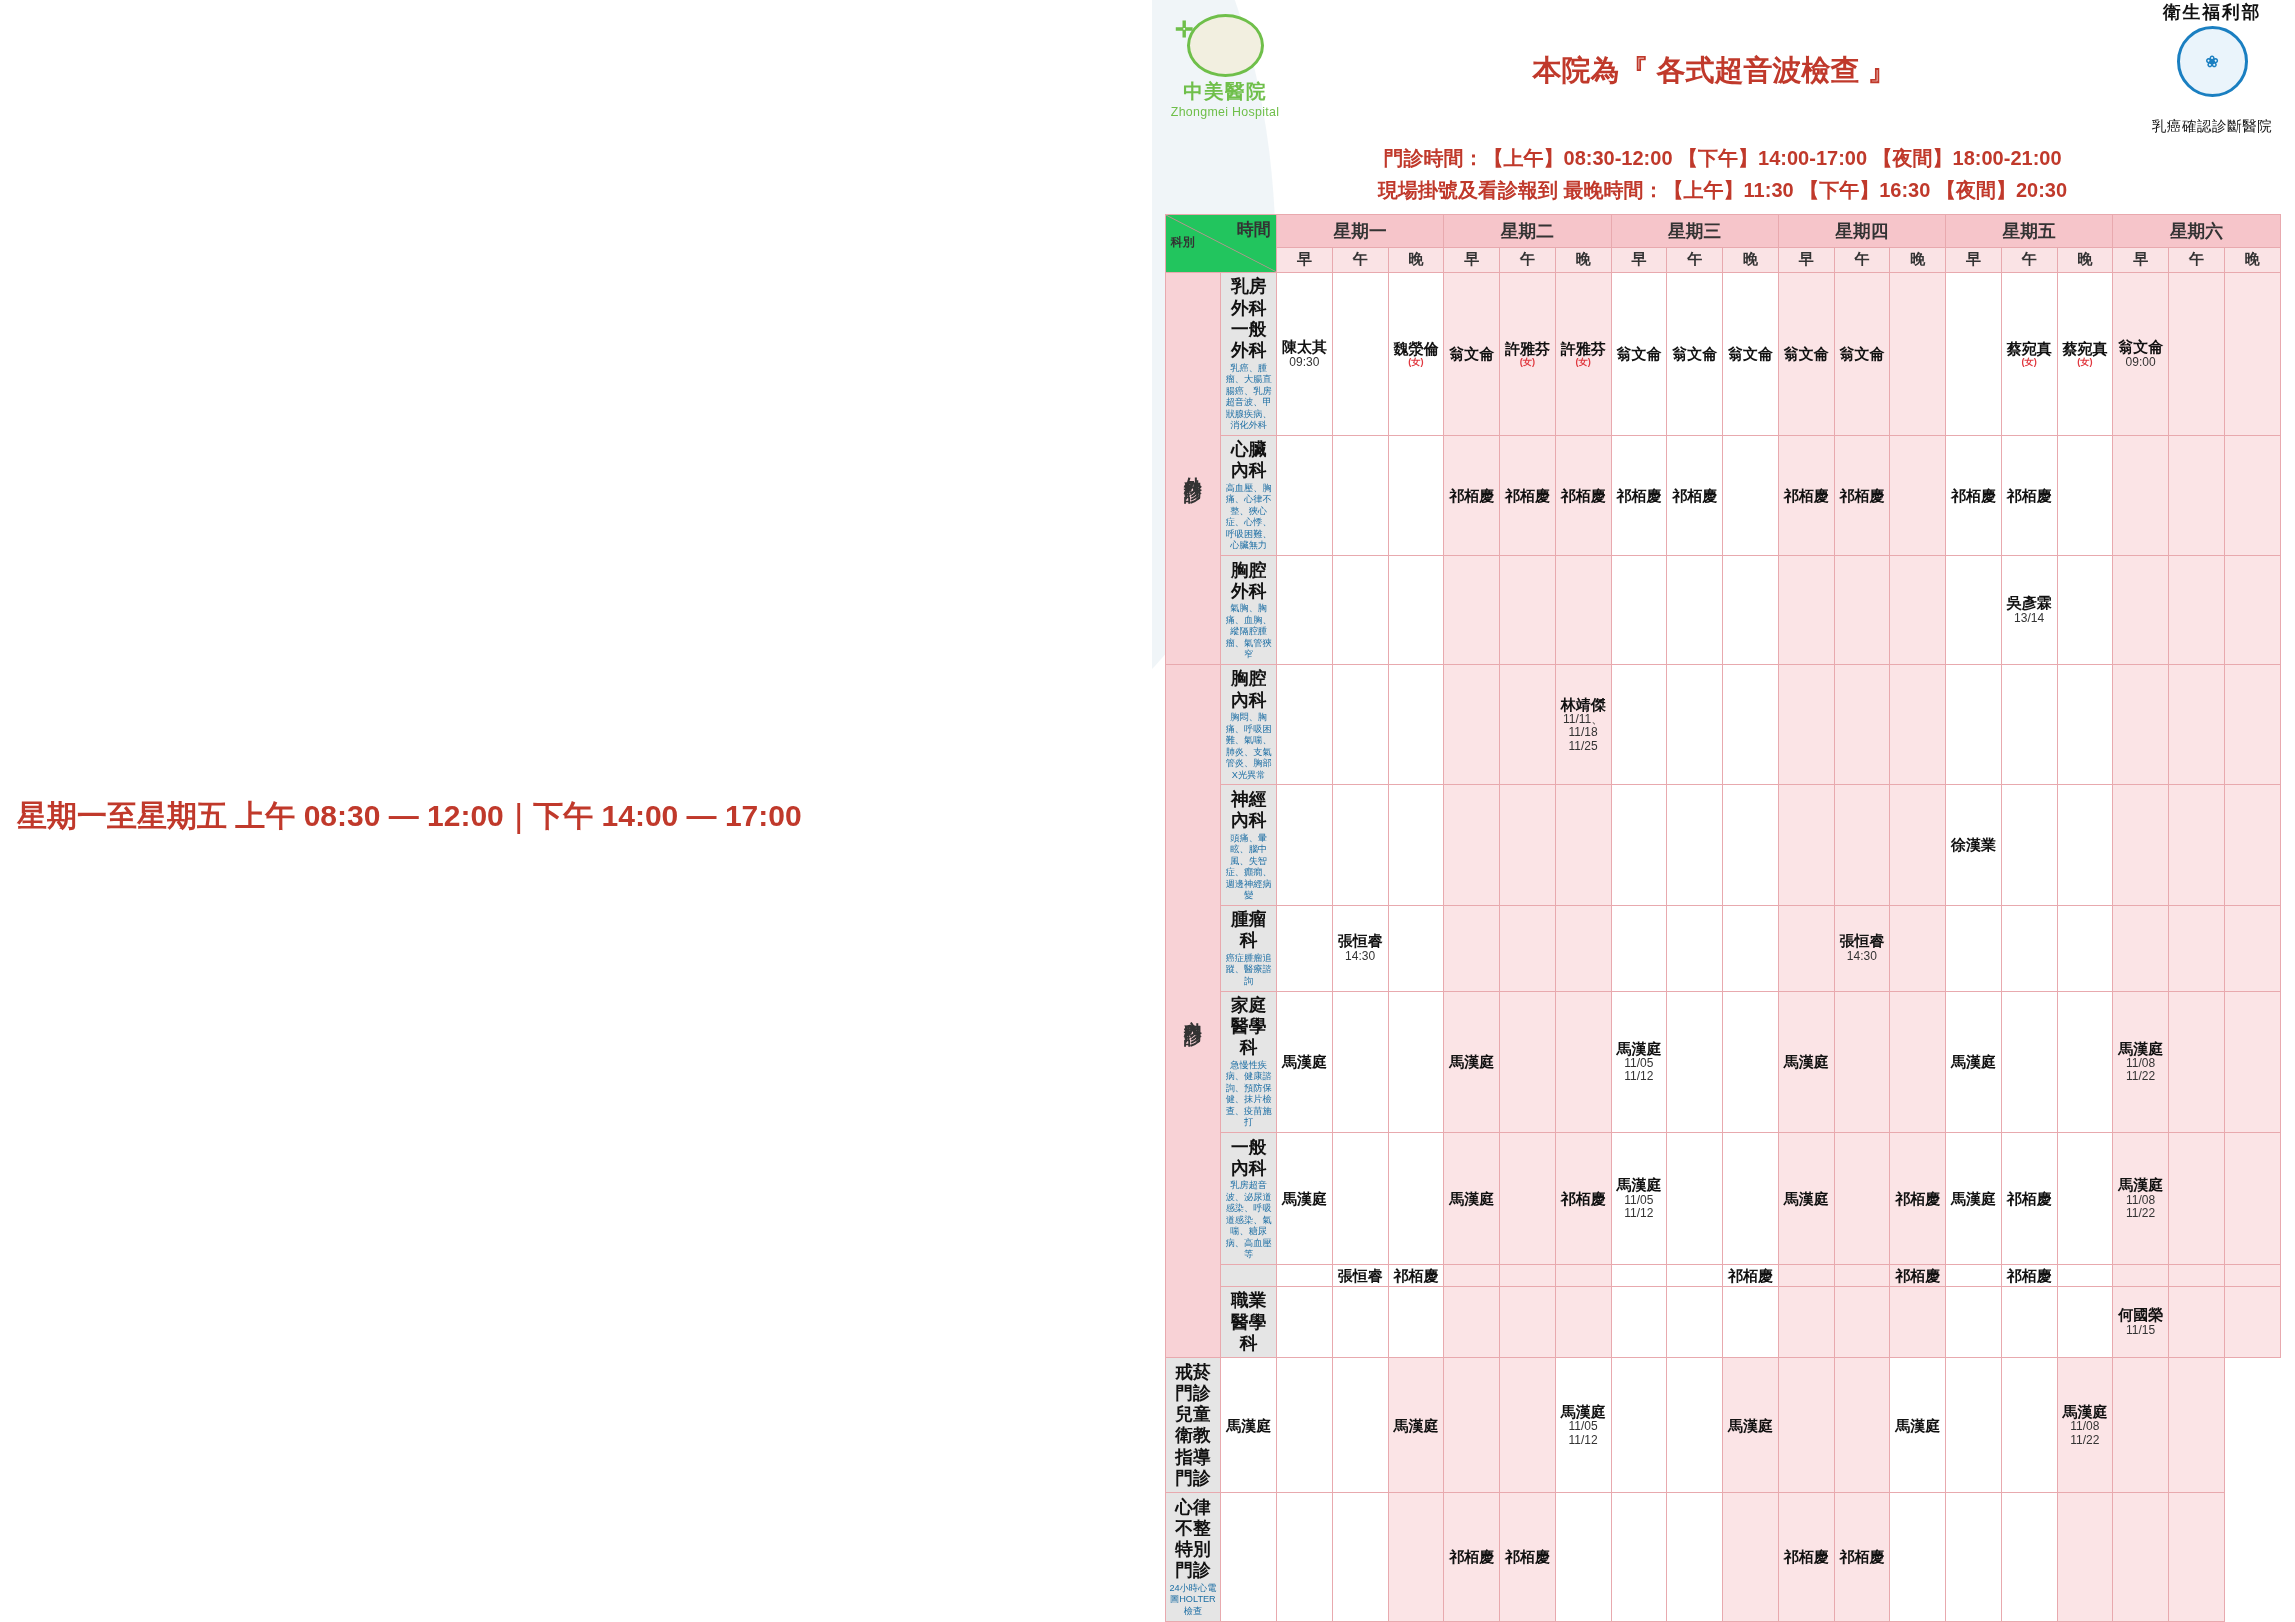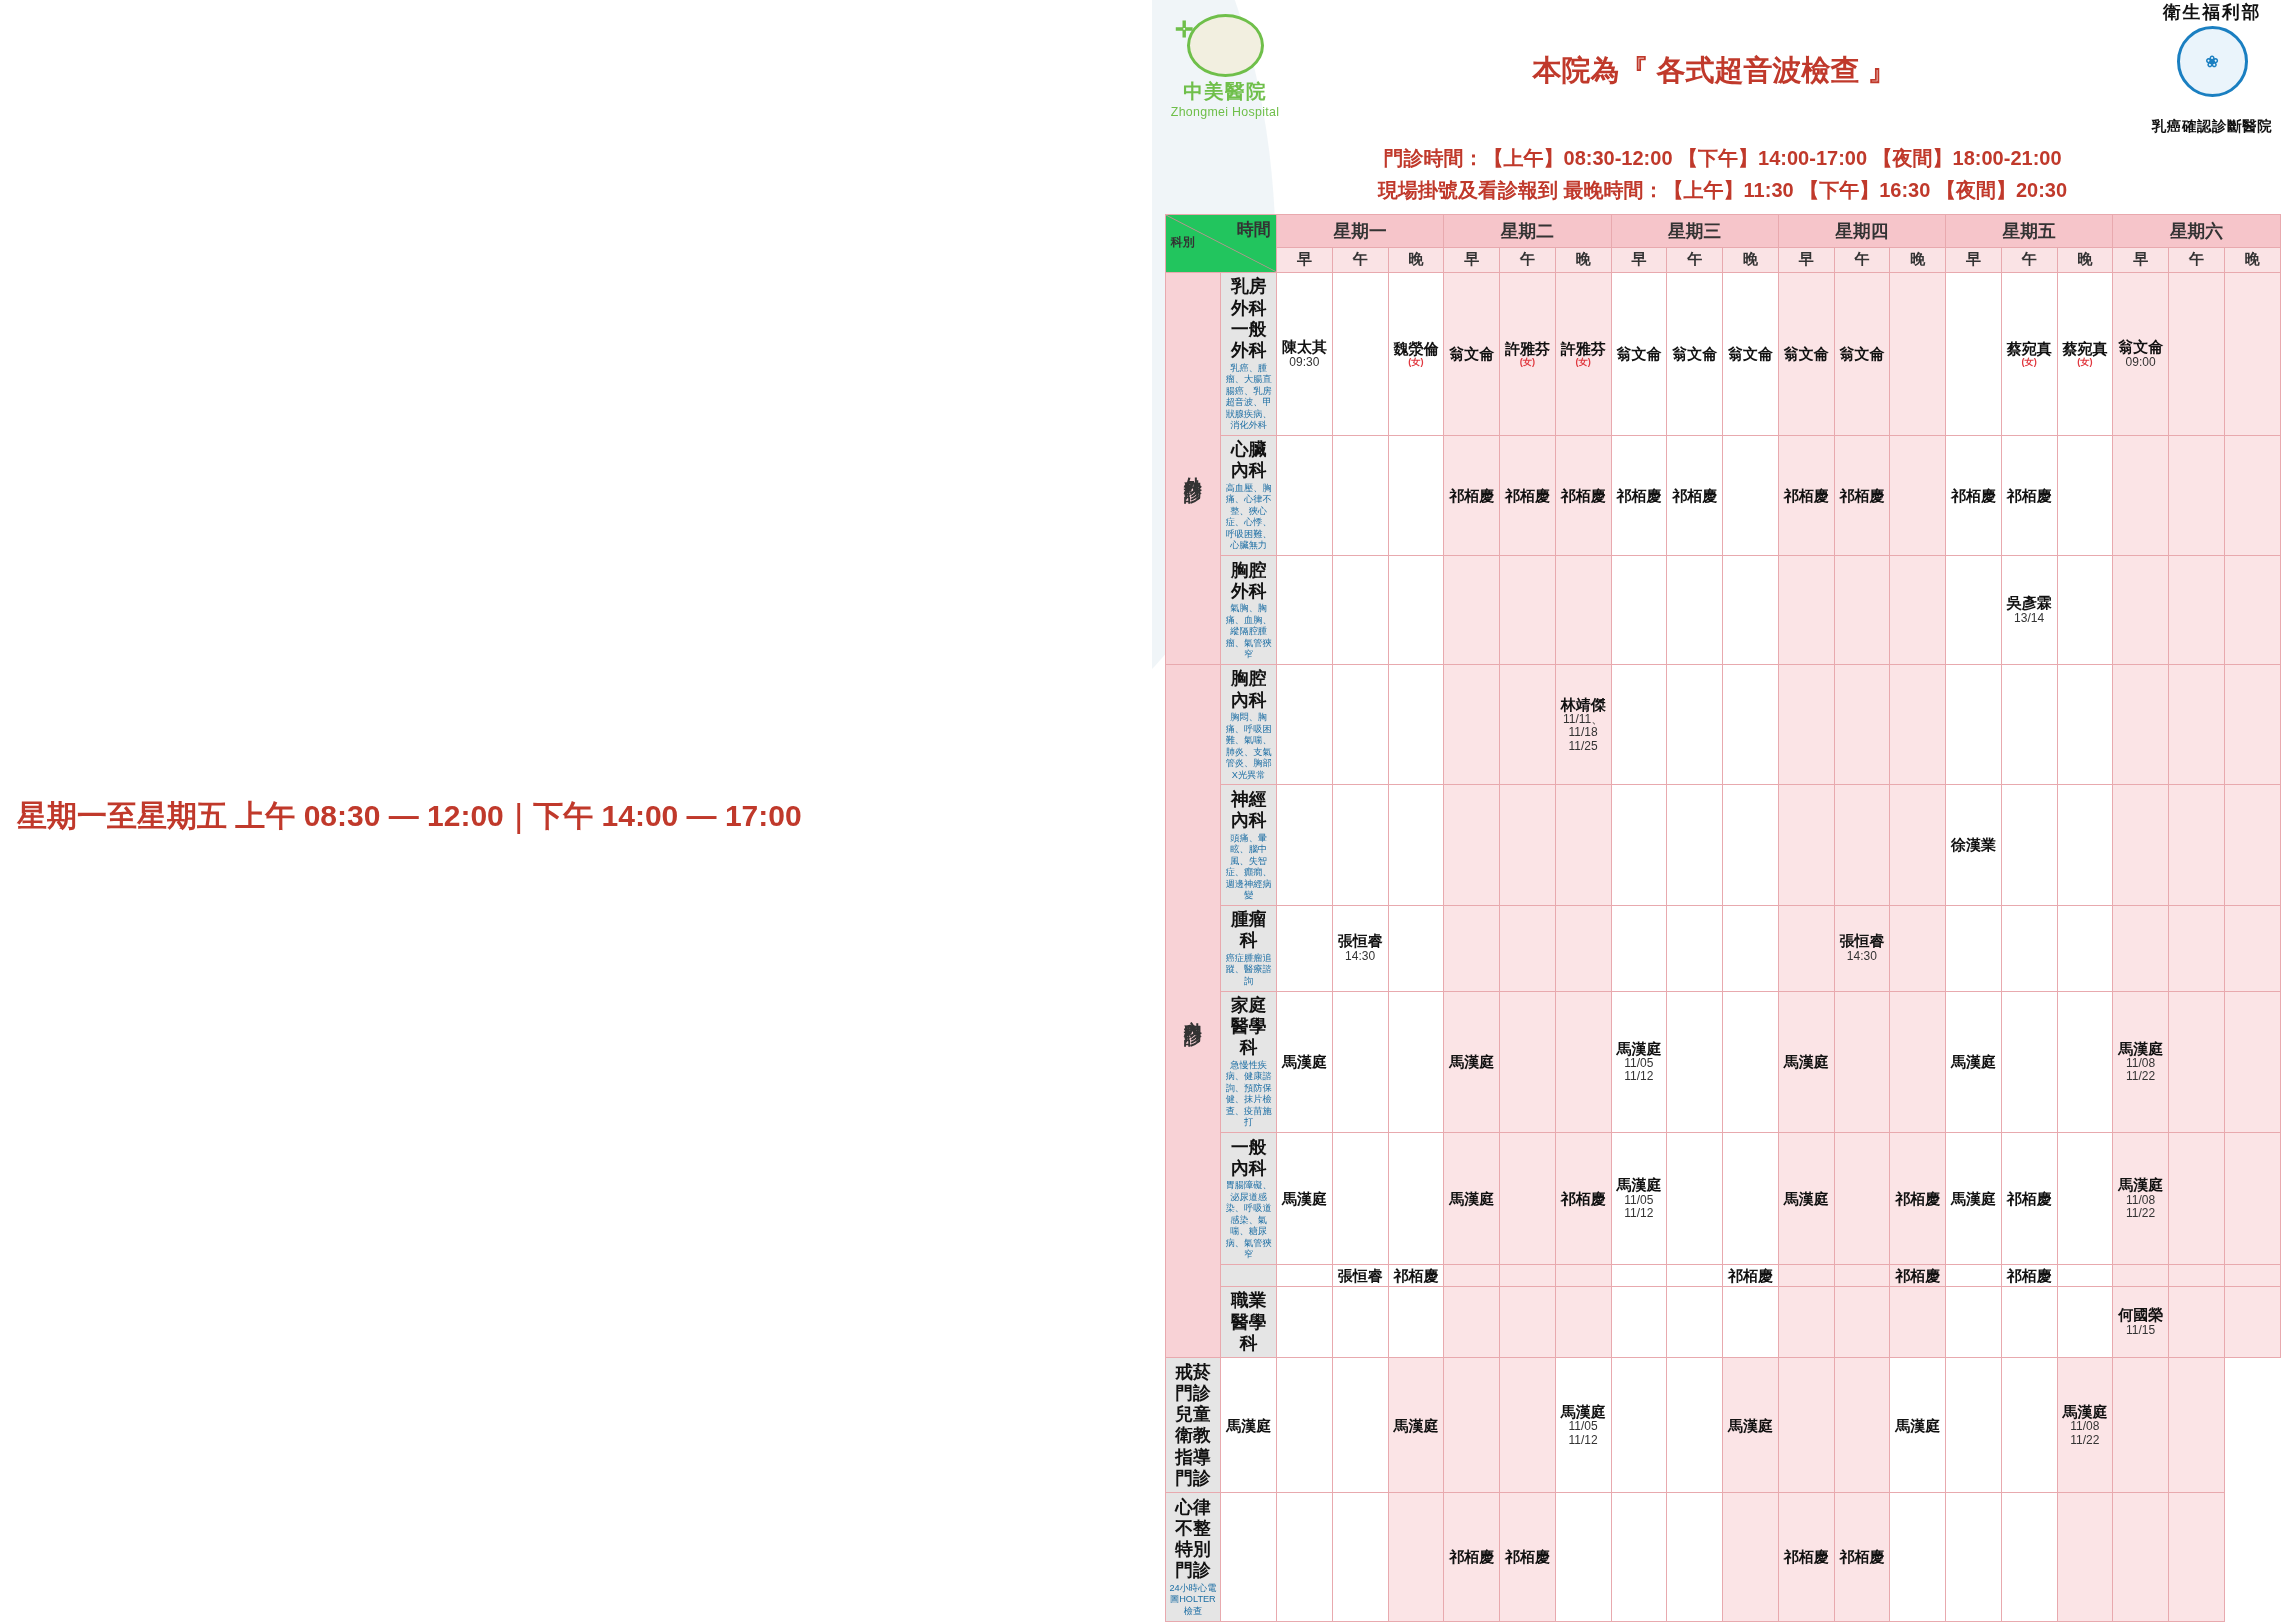--- a/index.html
+++ b/index.html
@@ -84,21 +84,21 @@
   .zm-oval{width:77px;height:63px;border-radius:50%;background:#f2efe0;border:3.9px solid #6fbf4a;margin:0 auto;}
   .zm-cross{position:absolute;left:10.5px;top:2.6px;color:#6fbf4a;font-size:22px;font-weight:bold;}
   .zm-name{font-size:19.6px;font-weight:bold;color:#6fbf4a;margin-top:1.3px;letter-spacing:1.3px;}
   .zm-en{font-size:12.4px;color:#6fbf4a;letter-spacing:0.3px;}
   .r-title{flex:1;text-align:center;}
   .r-title .t1{font-size:41px;font-weight:bold;color:#e0383f;letter-spacing:0.7px;}
   .r-title .t2{font-size:29px;font-weight:bold;color:#c0392b;margin-top:5.2px;}
   .mohw{width:137px;text-align:center;flex:none;}
   .mohw .m1{font-size:17.7px;font-weight:bold;color:#111;letter-spacing:2px;}
   .mohw-seal{width:71px;height:71px;border-radius:50%;border:3.3px solid #1a7fc1;margin:2.6px auto;background:#eaf4fb;display:flex;align-items:center;justify-content:center;color:#1a7fc1;font-size:15.7px;font-weight:bold;}
-  .mohw .m2{font-size:14.4px;font-weight:bold;color:#111;letter-spacing:0.7px;margin-top:20px;}
+  .mohw .m2{font-size:14.4px;font-weight:normal;color:#111;letter-spacing:0.7px;margin-top:20px;}
 
   .r-hours{text-align:center;font-size:20px;font-weight:bold;color:#c0392b;line-height:1.6;margin-top:15px;}
 
   table.sched{width:100%;border-collapse:collapse;margin-top:7.9px;table-layout:fixed;}
   table.sched th, table.sched td{border:1.3px solid #e8a9ae;}
   .corner{background:#22c55e;position:relative;height:51px;}
   .corner .c-t{position:absolute;right:5.2px;top:2.6px;font-size:17px;font-weight:bold;color:#333;}
   .corner .c-b{position:absolute;left:5.2px;bottom:21px;font-size:12px;font-weight:bold;color:#333;}
   .corner .slash{position:absolute;left:0;top:0;width:100%;height:100%;}
   th.day{background:#f6c5ca;color:#333;font-size:17.7px;font-weight:bold;padding:3.9px 0;text-align:center;}
@@ -651,21 +651,21 @@
               <span class="nm">馬漢庭</span>
               <span class="sub" style="white-space:pre-line">11/08
 11/22</span>
             </td>
             <td class="cell pink"></td>
             <td class="cell pink"></td>
           </tr>
           <tr>
             <td class="dept" style="width:216px">
               <span class="dn" style="white-space:pre-line">一般內科</span>
-              <span class="dd">胃腸障礙、泌尿道感染、呼吸道感染、氣喘、糖尿病、氣管狹窄</span>
+              <span class="dd">乳房超音波、泌尿道感染、呼吸道感染、氣喘、糖尿病、高血壓等</span>
             </td>
             <td class="cell">
               <span class="nm">馬漢庭</span>
             </td>
             <td class="cell"></td>
             <td class="cell"></td>
             <td class="cell pink">
               <span class="nm">馬漢庭</span>
             </td>
             <td class="cell pink"></td>

